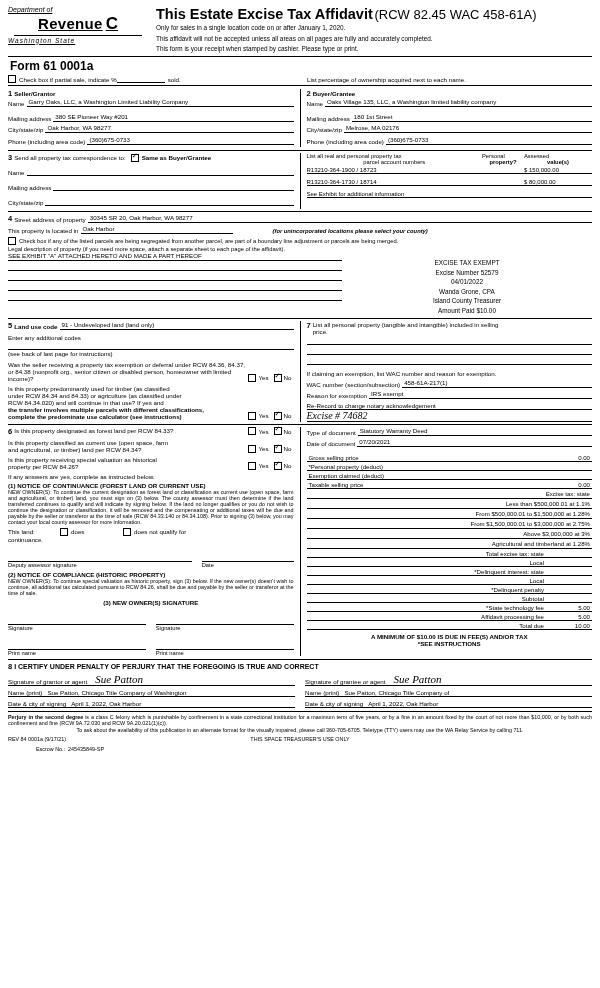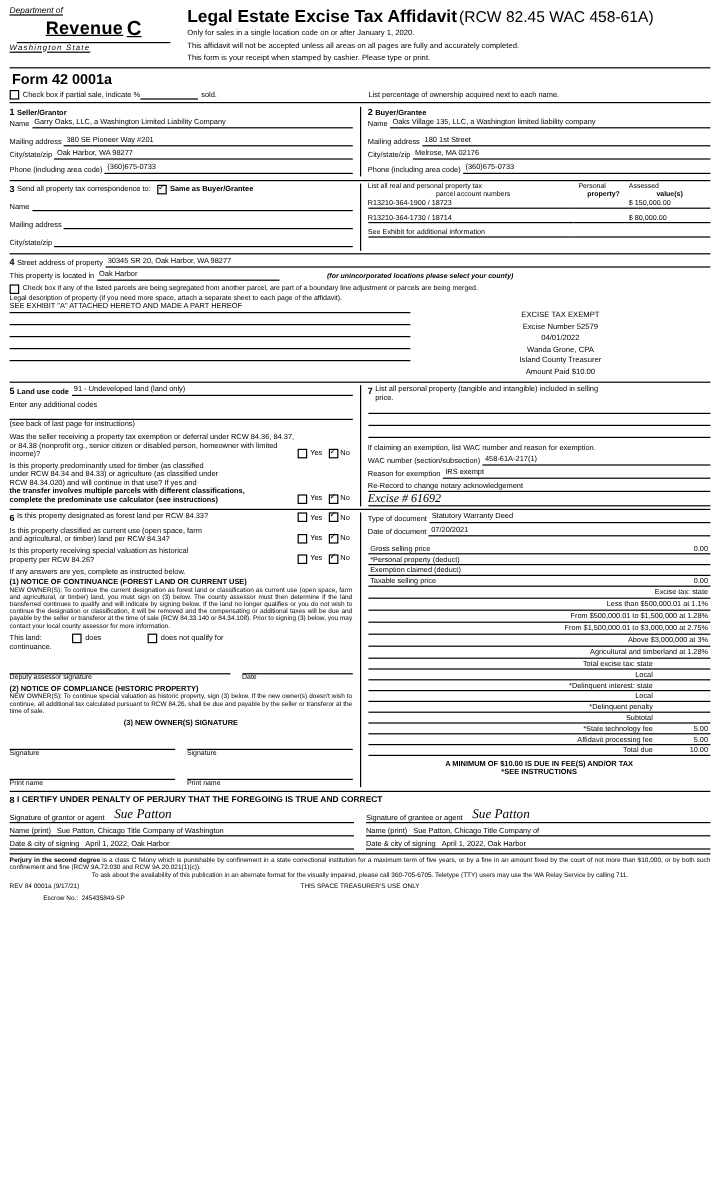--- a/index.html
+++ b/index.html
@@ -65,29 +65,29 @@
     <div class="dor">
       <div class="d1">Department of</div>
       <div style="display:flex;align-items:center;justify-content:center;gap:3px;">
         <span class="d2">Revenue</span>
         <span class="logo">C</span>
       </div>
       <div class="rule"></div>
       <div class="d3">Washington State</div>
     </div>
     <div class="title">
-      <h1>Legal Estate Excise Tax Affidavit</h1>
+      <h1>This Estate Excise Tax Affidavit</h1>
       <span class="rcw">(RCW 82.45 WAC 458-61A)</span>
       <p>Only for sales in a single location code on or after January 1, 2020.</p>
       <p>This affidavit will not be accepted unless all areas on all pages are fully and accurately completed.</p>
       <p>This form is your receipt when stamped by cashier. Please type or print.</p>
     </div>
   </div>
 
-  <div class="formno">Form 42 0001a</div>
+  <div class="formno">Form 61 0001a</div>
 
   <div style="display:flex;align-items:flex-end;border-bottom:1px solid #000;padding-bottom:2px;">
     <div style="flex:1;display:flex;align-items:flex-end;">
       <span class="chk"></span>
       <span>Check box if partial sale, indicate %</span>
       <span class="ul" style="width:48px;height:8px;"></span>
       <span style="margin-left:3px;">sold.</span>
     </div>
     <div style="flex:1;padding-left:14px;">List percentage of ownership acquired next to each name.</div>
   </div>
@@ -276,21 +276,21 @@
       <div style="margin-top:5px;">If claiming an exemption, list WAC number and reason for exemption.</div>
       <div class="fieldrow" style="margin-top:2px;">
         <span class="lbl">WAC number (section/subsection)</span>
         <span class="val">458-61A-217(1)</span>
       </div>
       <div class="fieldrow">
         <span class="lbl">Reason for exemption</span>
         <span class="val">IRS exempt</span>
       </div>
       <div style="border-bottom:1px solid #000;">Re-Record to change notary acknowledgement</div>
-      <div class="handbig" style="border-bottom:1px solid #000;">Excise # 61692</div>
+      <div class="handbig" style="border-bottom:1px solid #000;">Excise # 74682</div>
     </div>
   </div>
 
   <div class="cols" style="border-top:1px solid #000;padding-top:2px;margin-top:2px;">
 
     <div class="col" style="border-right:1px solid #000;padding-right:6px;">
       <div style="display:flex;">
         <span class="secnum">6</span>
         <div style="flex:1;">Is this property designated as forest land per RCW 84.33?</div>
         <div class="yesno">

